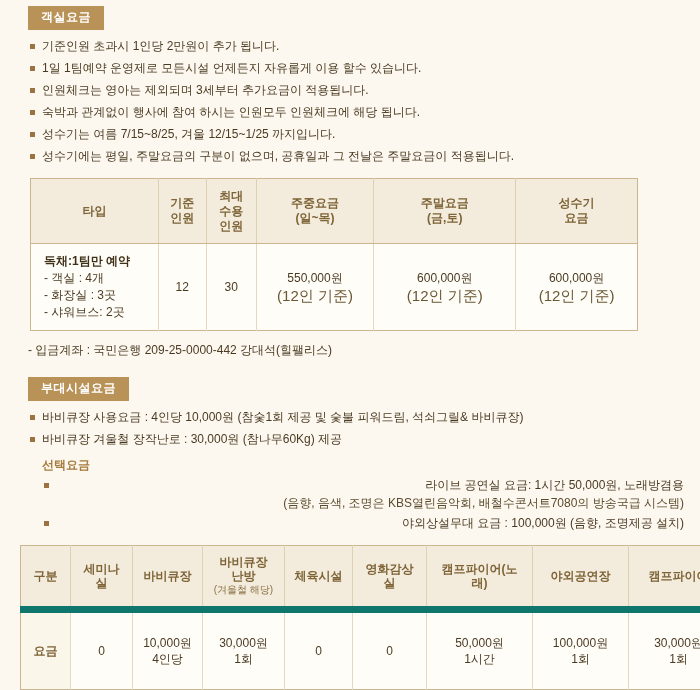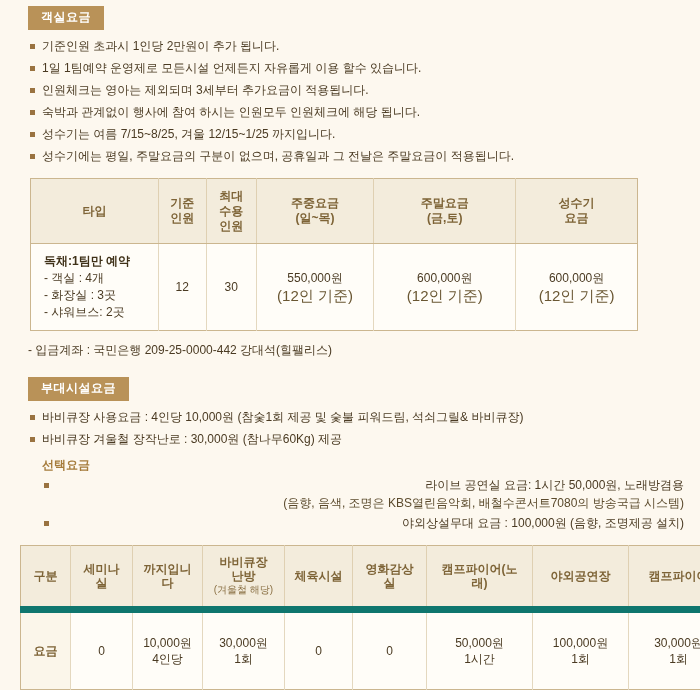--- a/index.html
+++ b/index.html
@@ -310,21 +310,21 @@
     </colgroup>
     <thead>
       <tr>
         <th>
           <span>구분</span>
         </th>
         <th>
           <span>세미나실</span>
         </th>
         <th>
-          <span>까지입니다</span>
+          <span>바비큐장</span>
         </th>
         <th>
           <span>바비큐장 난방</span>
           <span class="small">(겨울철 해당)</span>
         </th>
         <th>
           <span>체육시설</span>
         </th>
         <th>
           <span>영화감상실</span>

